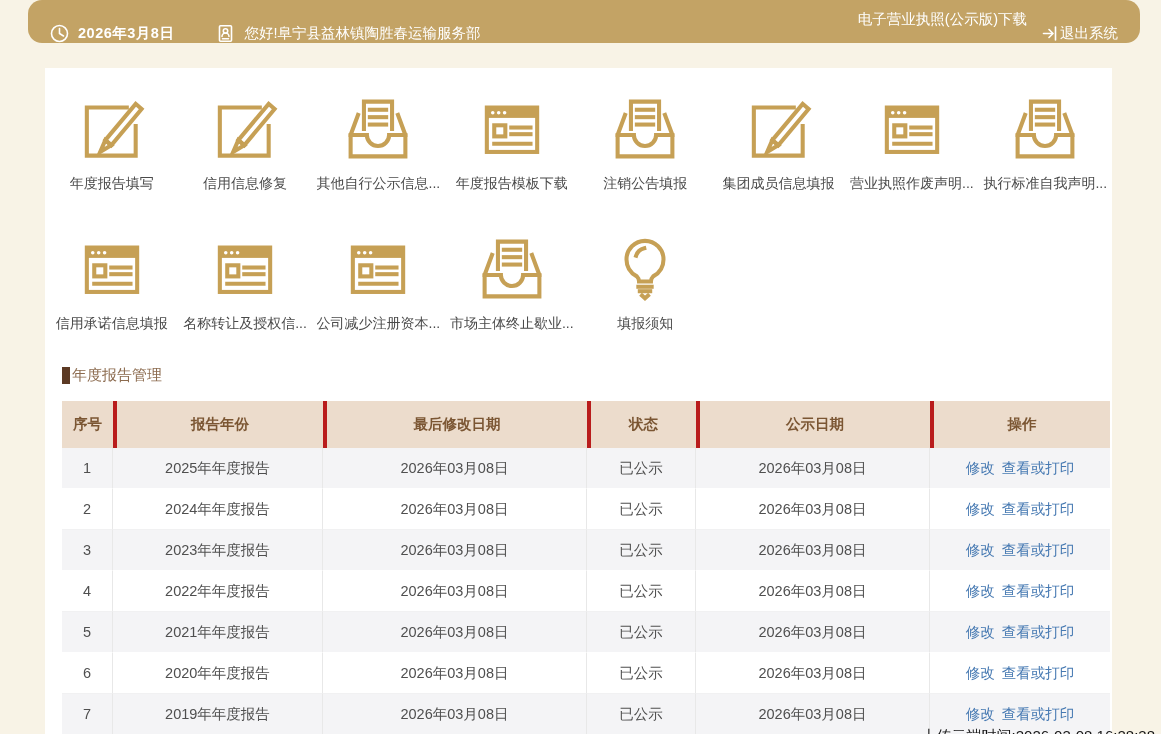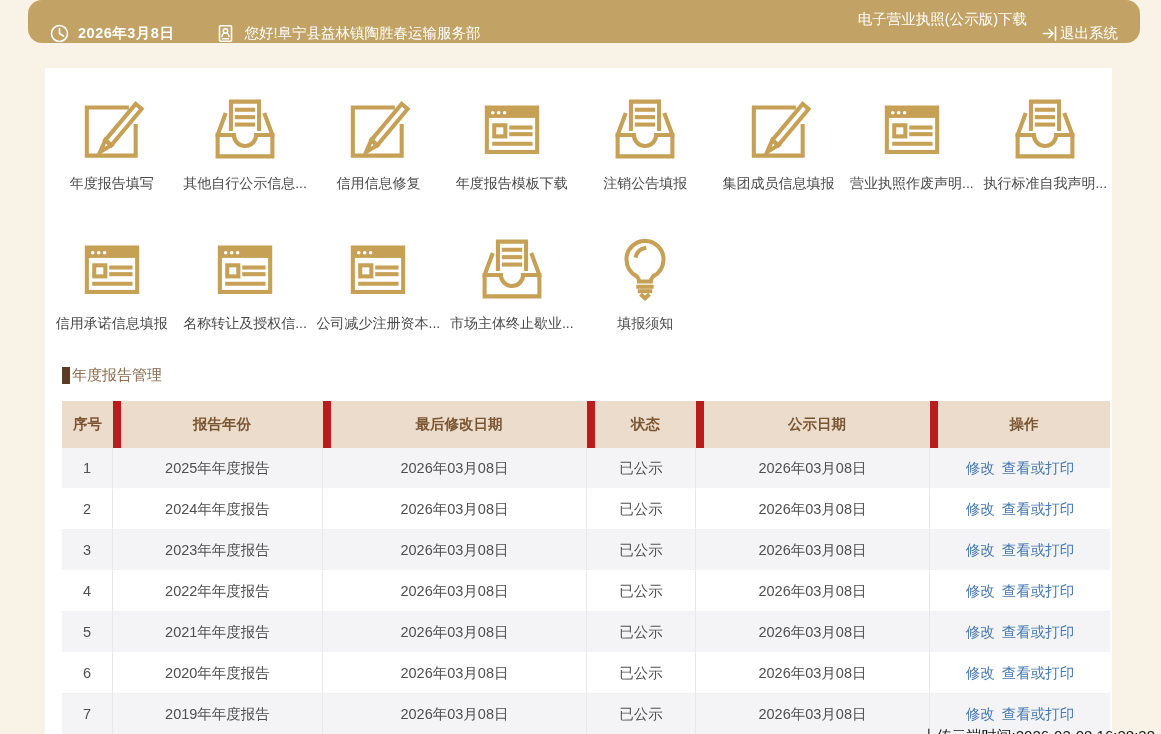--- a/index.html
+++ b/index.html
@@ -65,21 +65,21 @@
 
   
   table.report {
     border-collapse:separate; border-spacing:0;
     margin:16px 2px 0 17px; width:1048px; table-layout:fixed;
     font-size:14.5px;
   }
   table.report th {
     background:#ecdccc; color:#7b5633; font-weight:bold;
     height:47px; text-align:center;
-    border-left:8px solid #b91c1c;
+    border-left:4px solid #b91c1c;
   }
   table.report th:first-child { border-left:none; }
   table.report td {
     height:41px; text-align:center; color:#4f4f4f;
     border-right:1px solid #e8e8e8; border-bottom:1px solid #f1f1f2;
   }
   table.report td:last-child { border-right:none; }
   table.report tr.odd td { background:#f4f4f6; border-bottom:1px solid #ffffff; }
   table.report tr.even td { background:#ffffff; }
   .action-link { color:#4679b2; cursor:pointer; }
@@ -130,36 +130,36 @@
       <div class="icon-item">
     <svg viewBox="0 0 100 100">
     <path class="st" d="M70 21 H16 V86 H82 V46"></path>
     <path class="st" d="M41 65 L82 16 L90 23 L49 72 Z"></path>
     <path class="st" d="M41 65 L34 81 L49 72 Z"></path>
   </svg>
     <span class="icon-label">年度报告填写</span>
   </div>
       <div class="icon-item">
     <svg viewBox="0 0 100 100">
+    <path class="st" d="M70 21 H16 V86 H82 V46"></path>
+    <path class="st" d="M41 65 L82 16 L90 23 L49 72 Z"></path>
+    <path class="st" d="M41 65 L34 81 L49 72 Z"></path>
+  </svg>
+    <span class="icon-label">信用信息修复</span>
+  </div>
+      <div class="icon-item">
+    <svg viewBox="0 0 100 100">
     <path class="st" d="M31 50 V13 H69 V50"></path>
     <line class="st" x1="39" y1="24" x2="61" y2="24"></line>
     <line class="st" x1="39" y1="34" x2="61" y2="34"></line>
     <line class="st" x1="39" y1="44" x2="61" y2="44"></line>
     <path class="st" d="M23 31 L13 58 V87 H87 V58 L77 31"></path>
     <path class="st" d="M13 58 H35 a15 15 0 0 0 30 0 H87"></path>
   </svg>
     <span class="icon-label">其他自行公示信息...</span>
-  </div>
-      <div class="icon-item">
-    <svg viewBox="0 0 100 100">
-    <path class="st" d="M70 21 H16 V86 H82 V46"></path>
-    <path class="st" d="M41 65 L82 16 L90 23 L49 72 Z"></path>
-    <path class="st" d="M41 65 L34 81 L49 72 Z"></path>
-  </svg>
-    <span class="icon-label">信用信息修复</span>
   </div>
       <div class="icon-item">
     <svg viewBox="0 0 100 100">
     <rect class="st" x="16" y="21" width="68" height="60"></rect>
     <rect class="fl" x="16" y="21" width="68" height="14"></rect>
     <circle class="dot" cx="24" cy="28" r="2.4"></circle>
     <circle class="dot" cx="32" cy="28" r="2.4"></circle>
     <circle class="dot" cx="40" cy="28" r="2.4"></circle>
     <rect class="st" x="26" y="45" width="15" height="15"></rect>
     <line class="st" x1="49" y1="48" x2="75" y2="48"></line>

